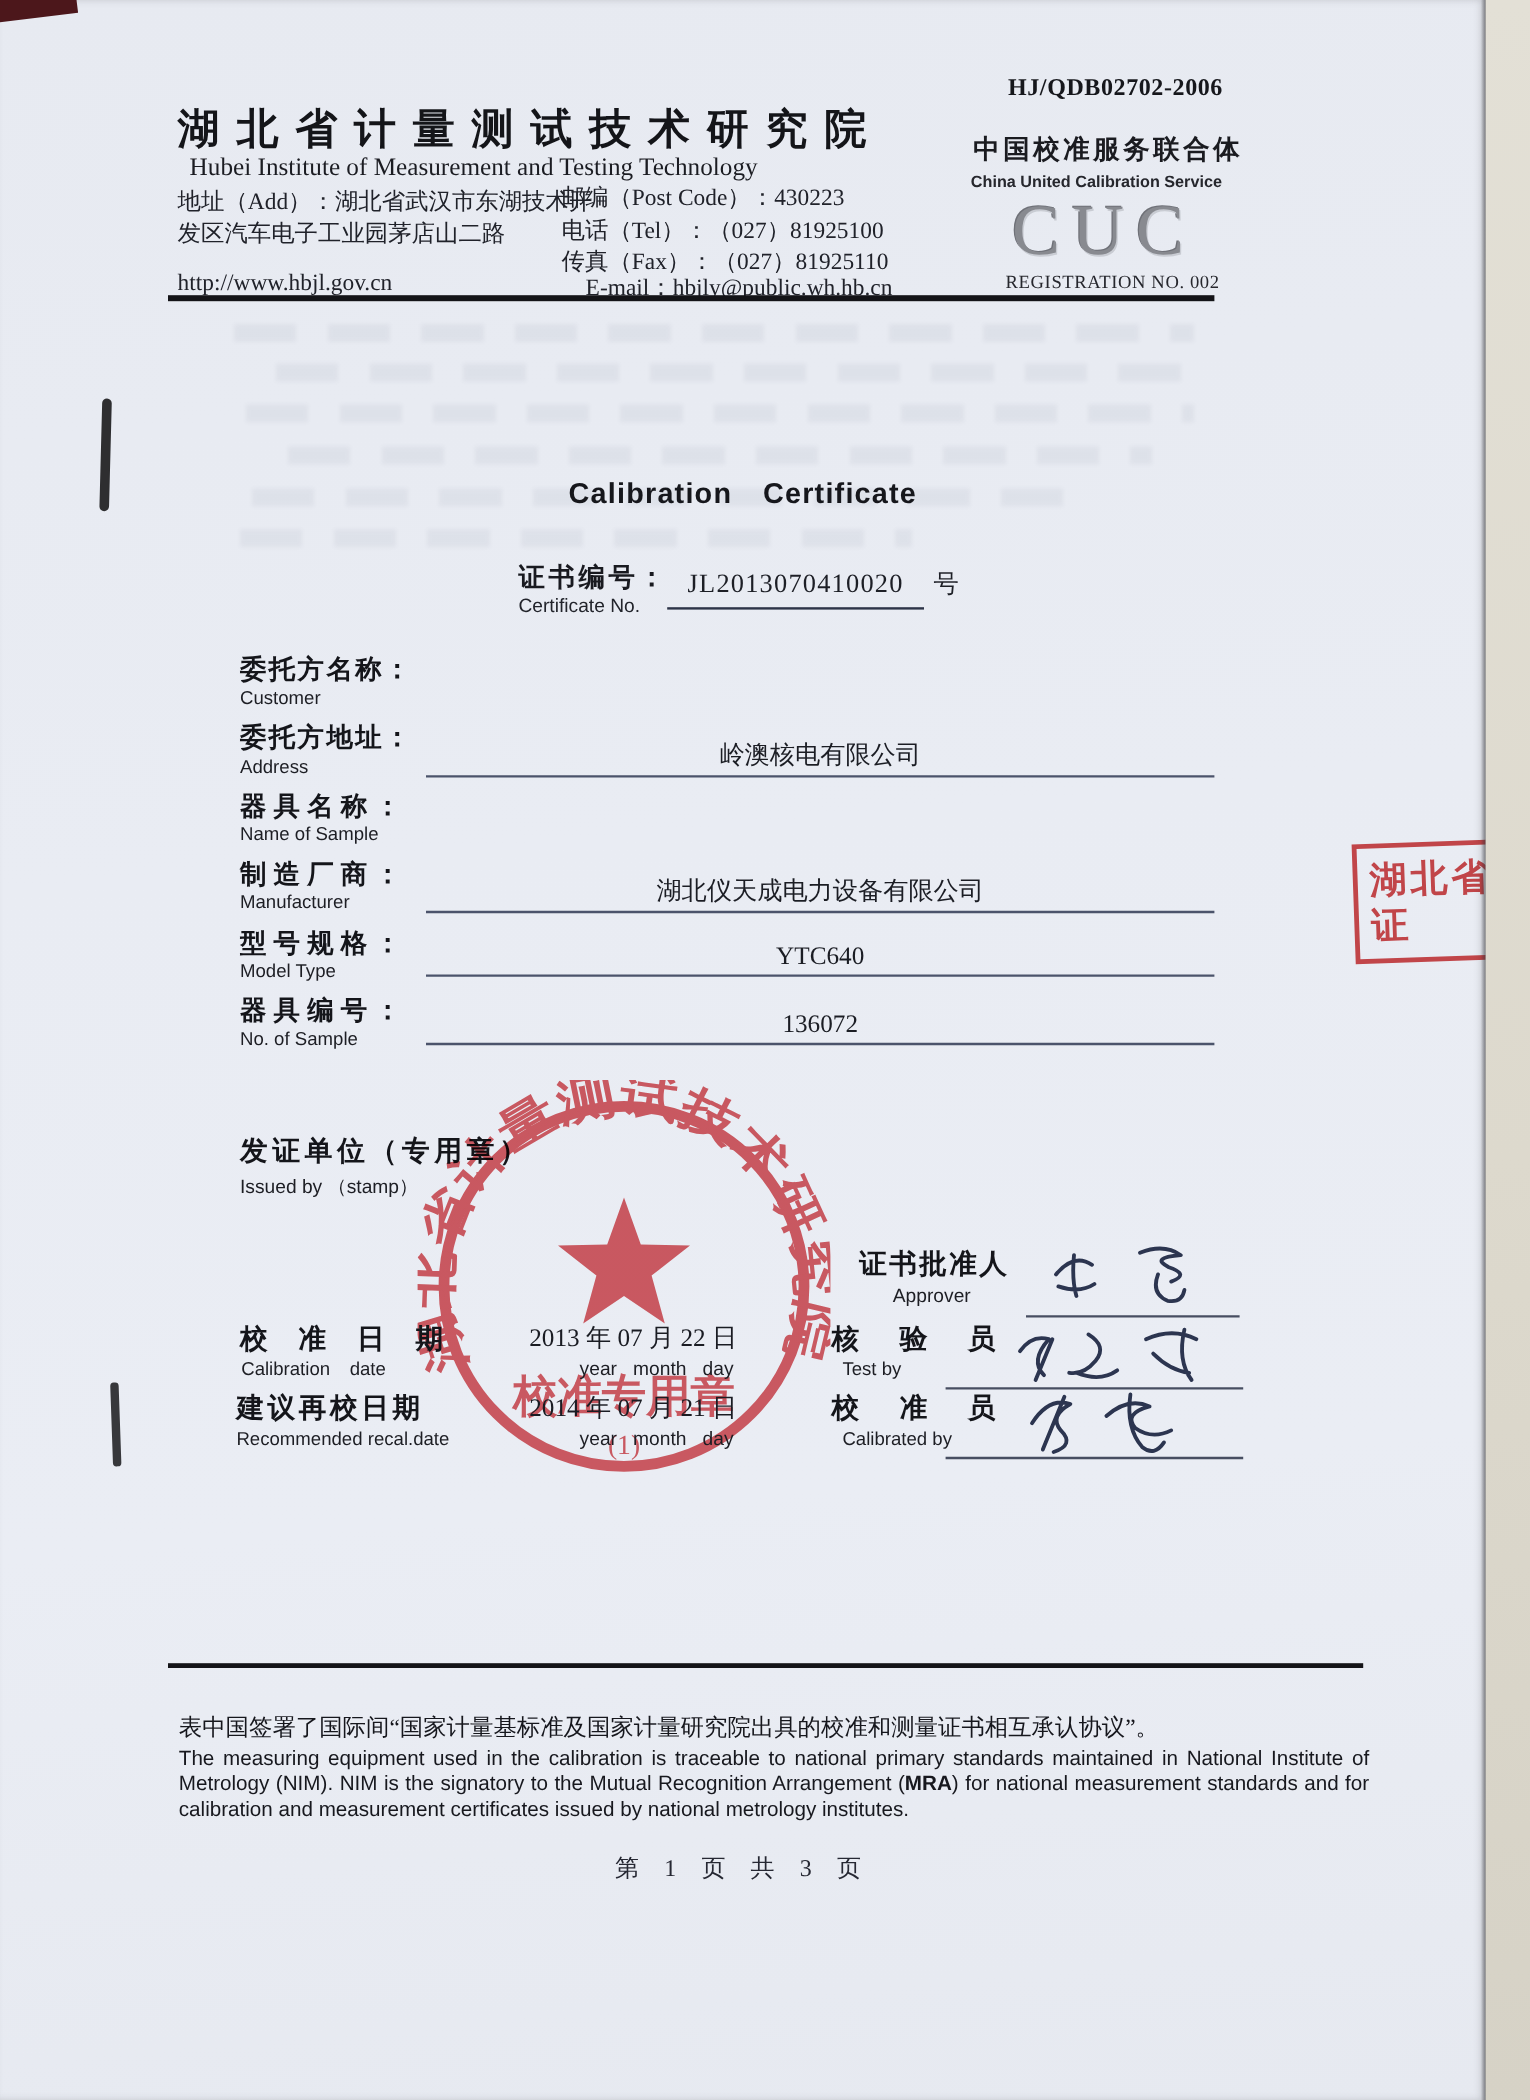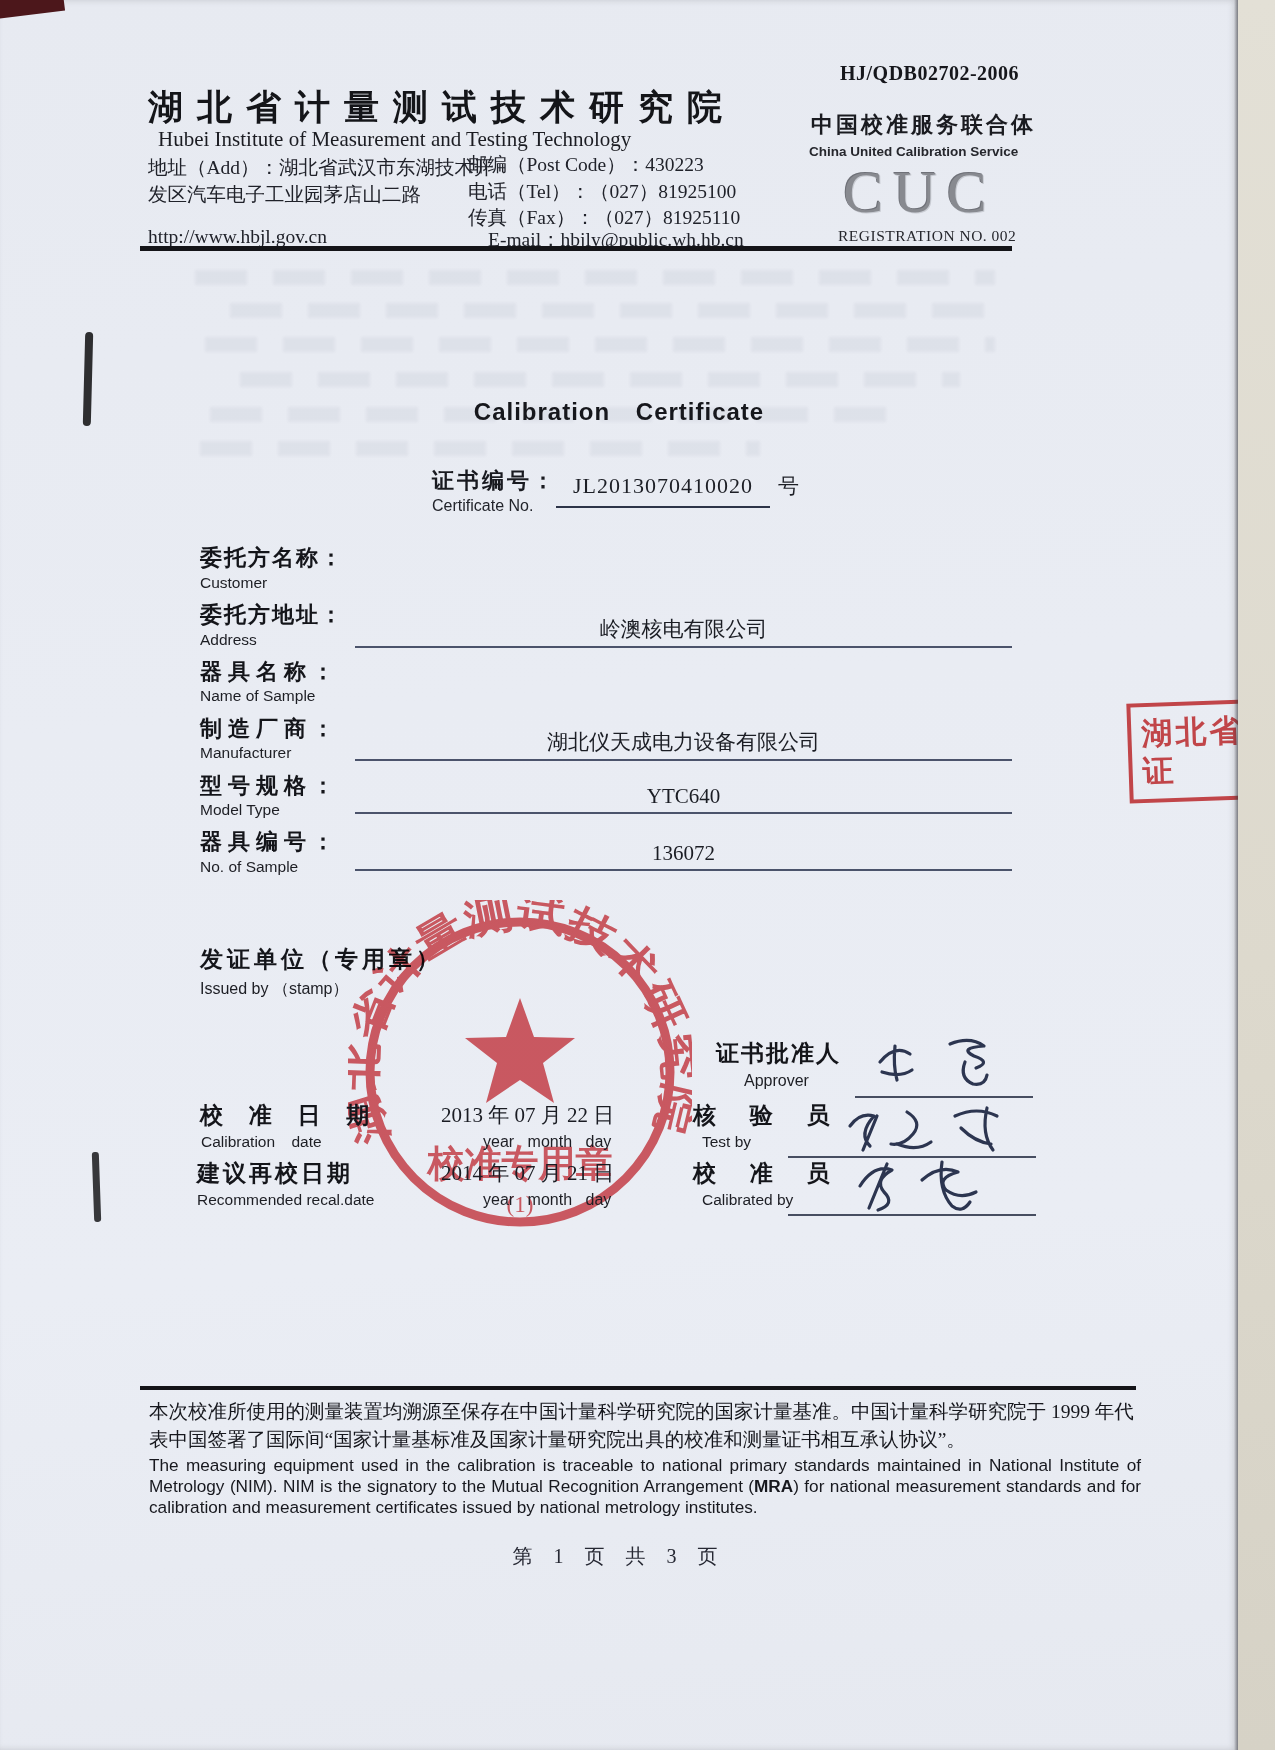--- a/index.html
+++ b/index.html
@@ -206,21 +206,20 @@
   <div class="abs sans d-sub" style="left:438px;top:1191px;">year month day</div>
   <div class="abs serif d-cn" style="left:693px;top:1158px;letter-spacing:14px;">校 准 员</div>
   <div class="abs sans d-en" style="left:702px;top:1191px;">Calibrated by</div>
   <svg class="abs sig" style="left:840px;top:1150px;width:195px;height:66px;" viewBox="0 0 195 66">
     <path d="M20,36 q14,-22 32,-16 q-18,10 -8,22 q12,12 -6,18 M47,14 l-18,44"></path>
     <path d="M82,30 q18,-16 36,-8 q-22,6 -12,18 q14,10 30,2 M102,12 q-4,28 10,44 q10,8 18,-4"></path>
   </svg>
   <div class="abs sig-line" style="left:788px;top:1214px;width:248px;"></div>
 
   <div class="abs footer-rule"></div>
-  <div class="abs serif foot-cn" style="top:1398px;">本次校准所使用的测量装置均溯源至保存在中国计量科学研究院的国家计量基准。中国计量科学研究院于 1999 年代</div>
   <div class="abs serif foot-cn" style="top:1426px;">表中国签署了国际间“国家计量基标准及国家计量研究院出具的校准和测量证书相互承认协议”。</div>
   <p class="abs sans foot-en" style="margin:0;"><span>The measuring equipment used in the calibration is traceable to national primary standards maintained in National Institute of Metrology (NIM). NIM is the signatory to the Mutual Recognition Arrangement (</span><b>MRA</b><span>) for national measurement standards and for calibration and measurement certificates issued by national metrology institutes.</span></p>
   <div class="abs serif page-ind">第 1 页 共 3 页</div>
 
 </div>
 
 <div class="scan-strip"></div>
 <div class="paper-edge"></div>
 
 </body></html>

